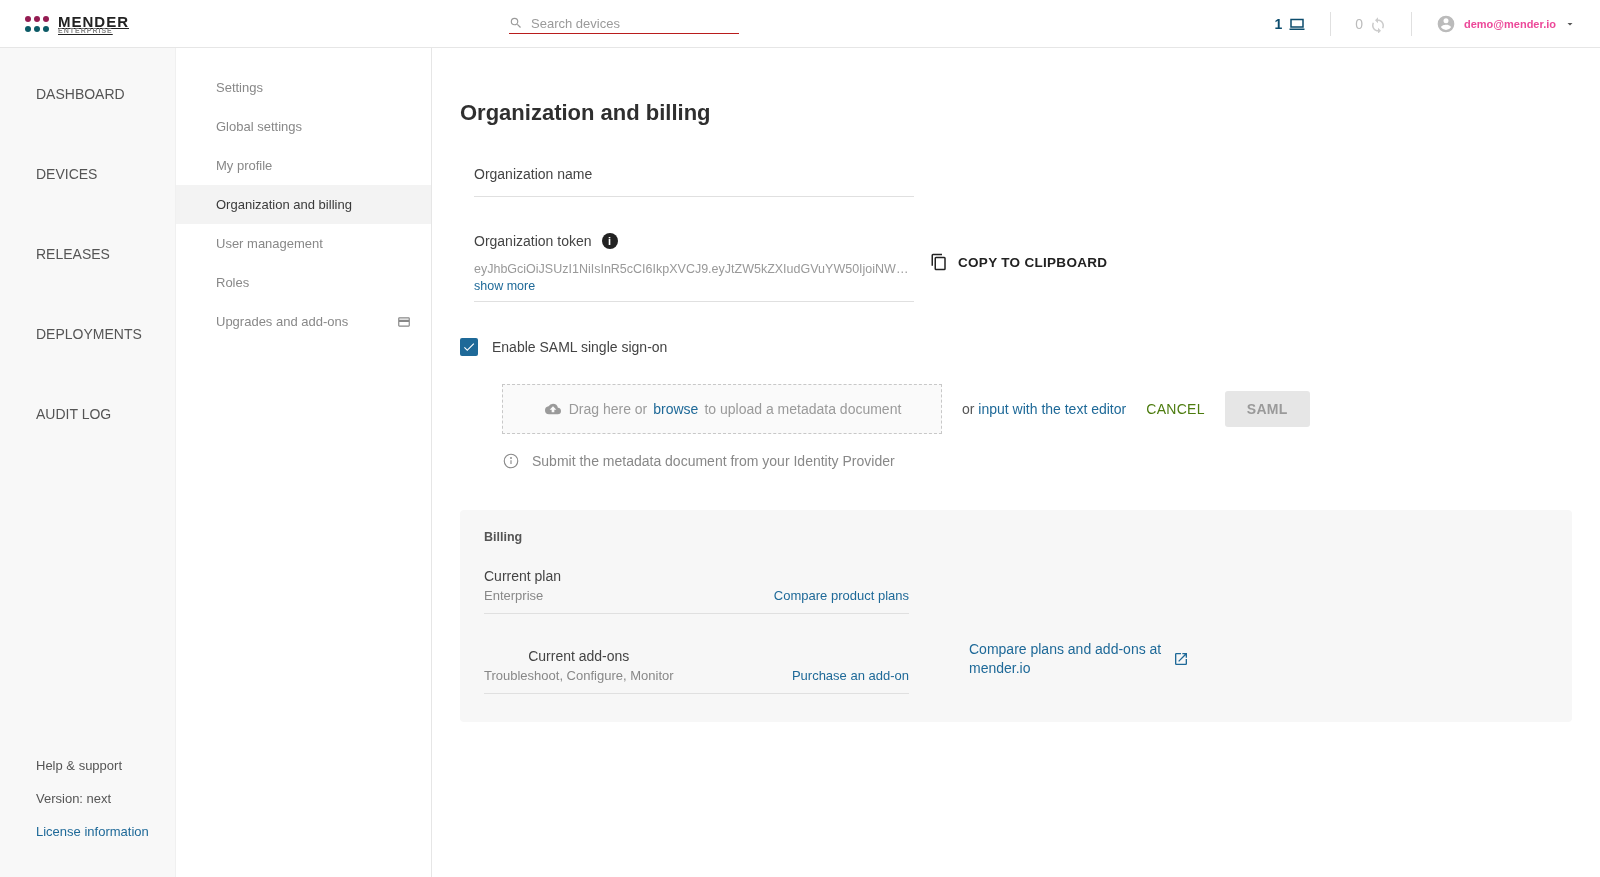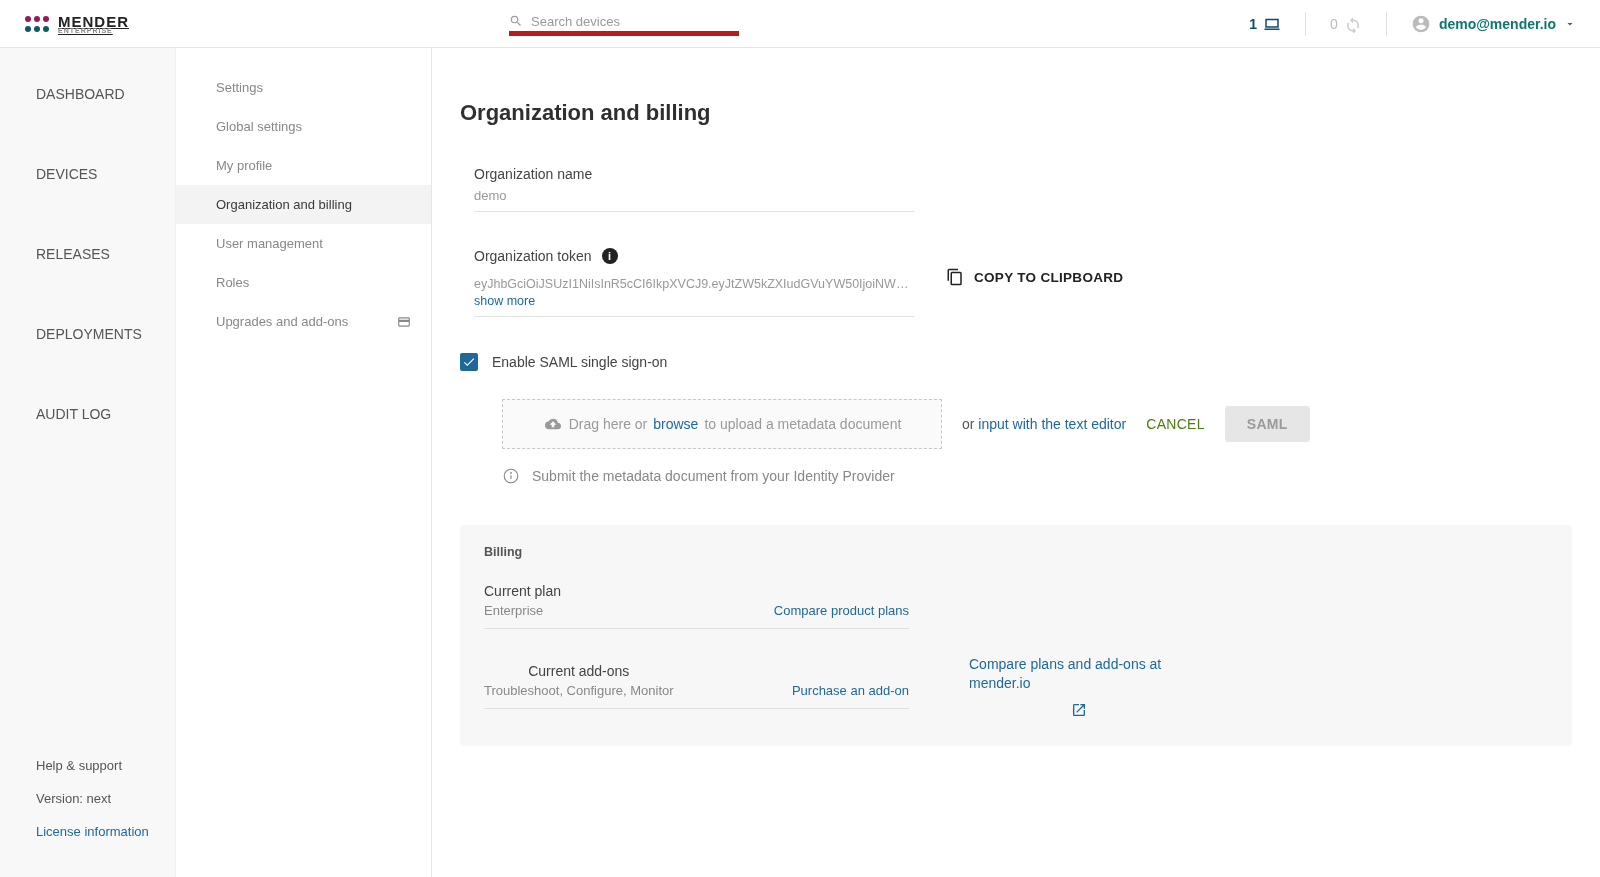--- a/index.html
+++ b/index.html
@@ -5,30 +5,30 @@
   * { box-sizing: border-box; }
   html, body { margin:0; padding:0; font-family: "Segoe UI", Arial, sans-serif; color:#3a3a3a; background:#fff; }
   body { width:1600px; height:877px; overflow:hidden; }
 
   
   .header { height:48px; border-bottom:1px solid #e6e6e6; display:flex; align-items:center; padding:0 24px; }
   .logo { display:flex; align-items:center; gap:8px; font-weight:600; letter-spacing:1px; font-size:15px; color:#222; }
   .logo-sub { font-size:7px; letter-spacing:1px; color:#888; margin-top:-2px; }
   .logo-block { display:flex; flex-direction:column; line-height:1;text-decoration:underline; }
   .logo-dots svg { display:block; }
-  .search-wrap { margin-left:380px; display:flex; align-items:center; border-bottom:5px solid #b91c1c; width:230px; padding:2px 0; color:#9a9a9a; font-size:13px; }
+  .search-wrap { margin-left:380px; display:flex; align-items:center; border-bottom:1px solid #b91c1c; width:230px; padding:2px 0; color:#9a9a9a; font-size:13px; }
   .search-wrap svg { margin-right:8px; fill:#9a9a9a; }
   .spacer { flex:1; }
   .hdr-widgets { display:flex; align-items:center; gap:24px; color:#888; font-size:14px; }
   .hdr-count { color:#0C4C6D; font-weight:600; display:flex; align-items:center; gap:6px; }
   .hdr-count svg { fill:#0C4C6D; }
   .hdr-zero { color:#bbb; display:flex; align-items:center; gap:6px; }
   .hdr-zero svg { fill:#ccc; }
   .vline { width:1px; height:24px; background:#e0e0e0; }
-  .user-menu { display:flex; align-items:center; gap:8px; color:#0f766e; font-weight:600; font-size:14px; }
+  .user-menu { display:flex; align-items:center; gap:8px; color:#ec4899; font-weight:600; font-size:11px; }
   .user-menu svg.avatar { fill:#bbb; }
   .user-menu svg.caret { fill:#555; }
 
   
   .body { display:flex; height:calc(877px - 48px); }
 
   
   .primary-nav { width:176px; background:#f8f8f8; border-right:1px solid #f0f0f0; display:flex; flex-direction:column; padding-top:20px;gap:28px; }
   .primary-nav .nav-item { padding:18px 0 18px 36px; font-size:14px; color:#555; cursor:pointer; }
   .primary-nav-bottom { margin-top:auto; padding:0 0 20px 36px; font-size:13px; color:#555; }
@@ -41,21 +41,21 @@
   .settings-nav .s-item.active { background:#f3f3f3; color:#3a3a3a; }
   .settings-nav .s-item svg { fill:#888; }
 
   
   .main { flex:1; padding:28px 28px 0 28px; overflow:auto; }
   h1 { font-size:22px; font-weight:600; margin:24px 0 40px 0; color:#2f2f2f; }
   .field-block { margin-left:14px; margin-bottom:36px; border-bottom:1px solid #e0e0e0; padding-bottom:8px; width:440px; }
   .field-label { font-size:14px; color:#444; margin-bottom:6px; }
   .field-value { font-size:13px; color:#999; }
 
-  .token-row { display:flex; align-items:flex-start; gap:32px; margin-left:14px; margin-bottom:36px; }
+  .token-row { display:flex; align-items:flex-start; gap:16px; margin-left:14px; margin-bottom:36px; }
   .token-block { border-bottom:1px solid #e0e0e0; padding-bottom:8px; width:440px; }
   .token-label { font-size:14px; color:#444; display:flex; align-items:center; gap:10px; margin-bottom:12px; }
   .info-badge { width:16px; height:16px; border-radius:50%; background:#222; color:#fff; font-size:11px; font-weight:700; display:flex; align-items:center; justify-content:center; }
   .token-text { font-size:12.5px; color:#999; line-height:1.4; white-space:nowrap; overflow:hidden; text-overflow:ellipsis; }
   .show-more { font-size:12.5px; color:#1E6998; cursor:pointer; }
   .copy-btn { display:flex; align-items:center; gap:10px; font-size:13.5px; font-weight:600; color:#222; cursor:pointer; letter-spacing:0.3px; margin-top:20px; }
   .copy-btn svg { fill:#222; }
 
   
   .saml-row { display:flex; align-items:center; gap:14px; margin-left:0; margin-bottom:28px; }
@@ -170,21 +170,20 @@
           <path d="M20 4H4a2 2 0 00-2 2v12a2 2 0 002 2h16a2 2 0 002-2V6a2 2 0 00-2-2zm0 14H4v-6h16v6zm0-10H4V6h16v2z"></path>
         </svg>
     </div>
   </div>
 
   <div class="main">
     <h1>Organization and billing</h1>
 
     <div class="field-block">
       <div class="field-label">Organization name</div>
-      <div class="field-value">demo</div>
     </div>
 
     <div class="token-row">
       <div class="token-block">
         <div class="token-label">
           <span>Organization token</span>
           <span class="info-badge">i</span>
         </div>
         <div class="token-text">eyJhbGciOiJSUzI1NiIsInR5cCI6IkpXVCJ9.eyJtZW5kZXIudGVuYW50IjoiNWRj...</div>
         <div class="show-more">show more</div>
@@ -244,21 +243,21 @@
             <div class="plan-link">Compare product plans</div>
           </div>
           <div class="plan-block" style="margin-bottom:0;text-align:center;">
             <div class="plan-left">
               <div class="plan-label">Current add-ons</div>
               <div class="plan-value">Troubleshoot, Configure, Monitor</div>
             </div>
             <div class="plan-link">Purchase an add-on</div>
           </div>
         </div>
-        <div class="compare-ext" style="margin-top:72px;flex-direction:column;">
+        <div class="compare-ext" style="margin-top:72px;">
           <span>Compare plans and add-ons at mender.io</span>
           <svg width="16" height="16" viewBox="0 0 24 24">
               <path d="M19 19H5V5h7V3H5a2 2 0 00-2 2v14a2 2 0 002 2h14a2 2 0 002-2v-7h-2v7zM14 3v2h3.59l-9.83 9.83 1.41 1.41L19 6.41V10h2V3h-7z"></path>
             </svg>
         </div>
       </div>
     </div>
   </div>
 </div>
 

